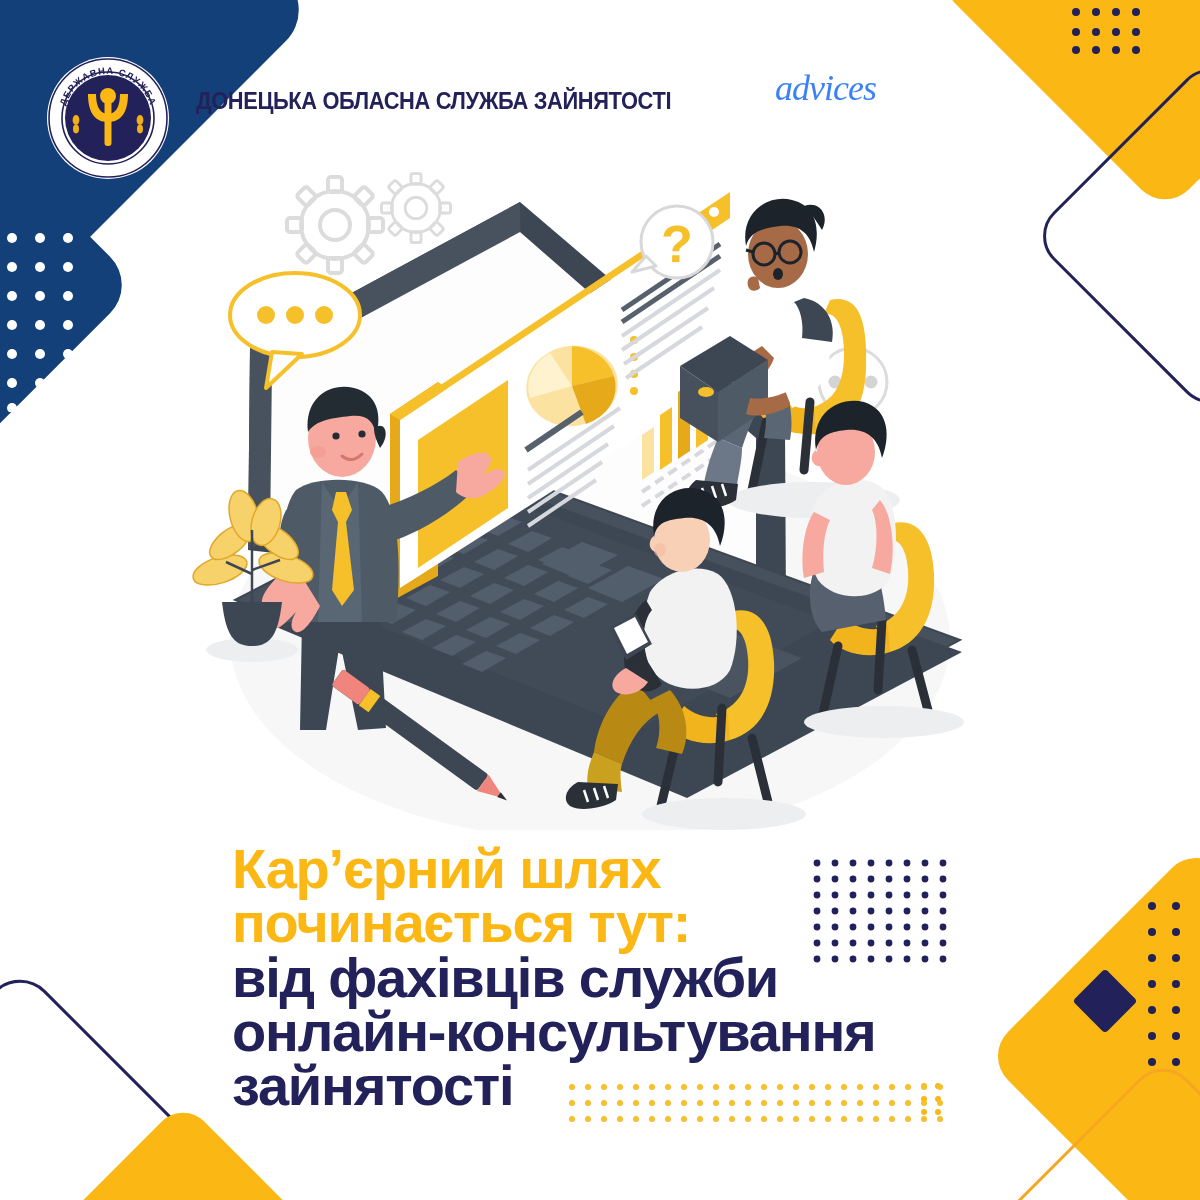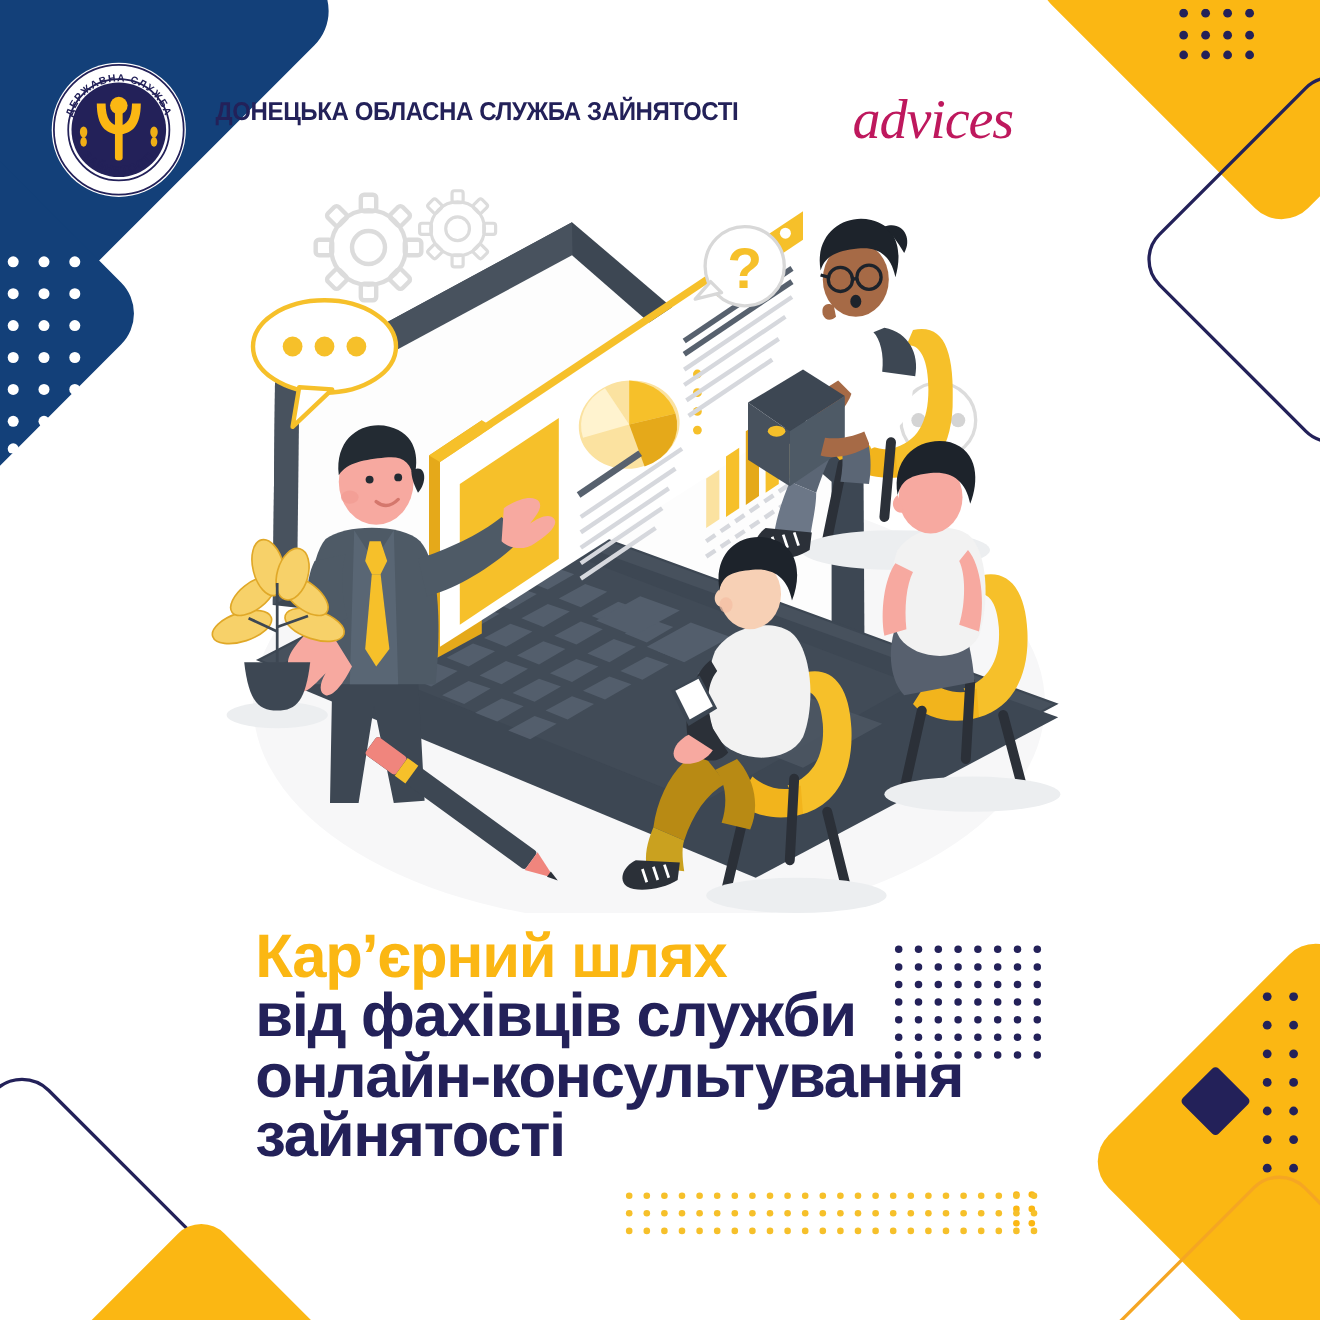--- a/index.html
+++ b/index.html
@@ -133,25 +133,25 @@
     font-weight: bold;
     letter-spacing: -0.4px;
     color: #232159;
     white-space: nowrap;
     font-stretch: condensed;
     transform: scaleX(0.93);
     transform-origin: left center;
   }
   .advices {
     position: absolute;
-    left: 775px; top: 80px;
+    left: 775px; top: 67px;
     font-family: "Liberation Serif", serif;
     font-style: italic;
-    font-size: 51px;
-    color: #be185d;
+    font-size: 36px;
+    color: #3b82f6;
     letter-spacing: -1px;
   }
 
   
   .illustration {
     position: absolute;
     left: 190px; top: 170px;
     width: 790px; height: 660px;
     z-index: 10;
   }
@@ -707,20 +707,21 @@
         <circle cx="59" cy="101" r="3.4"></circle>
         <circle cx="77" cy="101" r="3.4"></circle>
         <circle cx="95" cy="101" r="3.4"></circle>
         <circle cx="113" cy="101" r="3.4"></circle>
         <circle cx="131" cy="101" r="3.4"></circle>
     </g>
   </svg>
 
   <div class="headline">
     <div class="hl-line hl-yellow">Кар’єрний шлях</div>
+    <div class="hl-line hl-yellow">починається тут:</div>
     <div class="hl-line hl-navy">від фахівців служби</div>
     <div class="hl-line hl-navy">онлайн-консультування</div>
     <div class="hl-line hl-navy">зайнятості</div>
   </div>
 
   <svg class="hl-dots-yellow" viewBox="0 0 390 44">
     <g fill="#f6c02a">
       <circle cx="4" cy="5" r="3"></circle>
         <circle cx="20" cy="5" r="3"></circle>
         <circle cx="36" cy="5" r="3"></circle>

